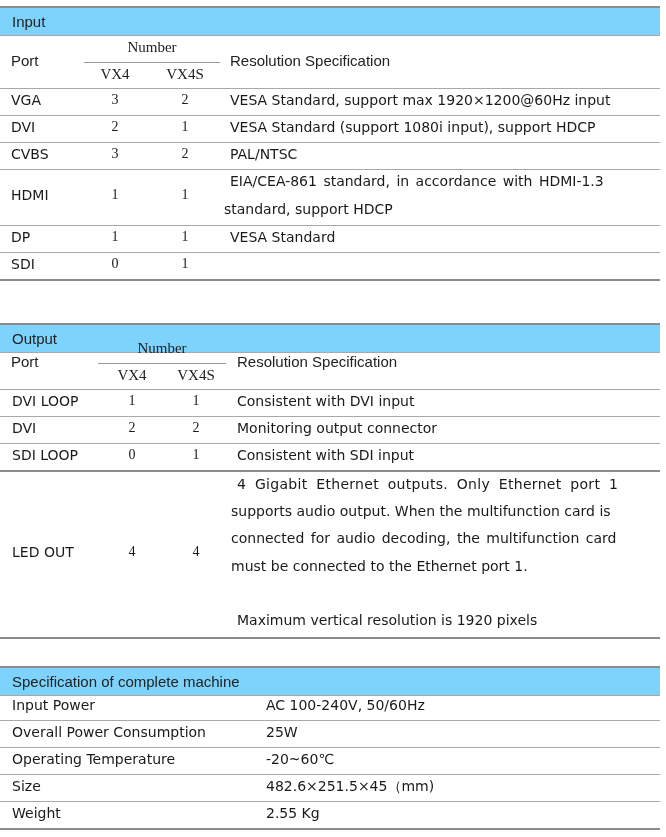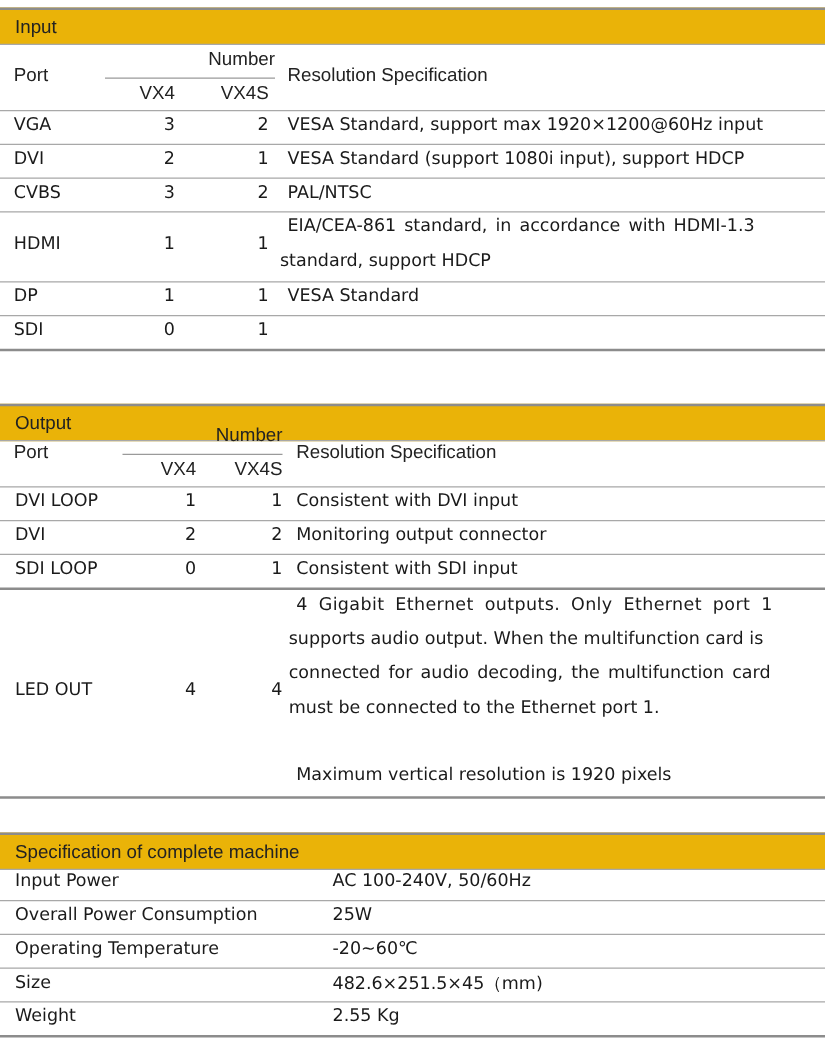--- a/index.html
+++ b/index.html
@@ -1,24 +1,24 @@
 <!DOCTYPE html>
 <html><head>
 <meta charset="utf-8">
 <style>
   html, body { margin:0; padding:0; background:#ffffff; }
   body { width:666px; height:837px; position:relative; overflow:hidden;
          font-family:"DejaVu Sans", "Liberation Sans", sans-serif; color:#1a1a1a; }
   .tbl { position:absolute; left:0; width:660px; }
   .row { position:absolute; left:0; width:660px; border-bottom:1px solid #a8a8a8; }
-  .band { background:#eab308; border-top:2px solid #8c8c8c; border-bottom:1px solid #a8a8a8; }
+  .band { background:#7dd3fc; border-top:2px solid #8c8c8c; border-bottom:1px solid #a8a8a8; }
   .cell { position:absolute; white-space:nowrap; }
   .hdr { font-family:"Liberation Sans", sans-serif; font-size:15px; color:#222; }
   .txt { font-size:14px; }
-  .c { text-align:right; }
+  .c { text-align:center;font-family:Liberation Serif, serif; }
   .numline { position:absolute; height:1px; background:#9a9a9a; }
 </style>
 </head>
 <body>
 
 <div class="tbl" style="top:0;">
   <div class="row band" style="top:6px;height:27px;">
     <span class="cell hdr" style="left:12px;top:5px;">Input</span>
   </div>
 

